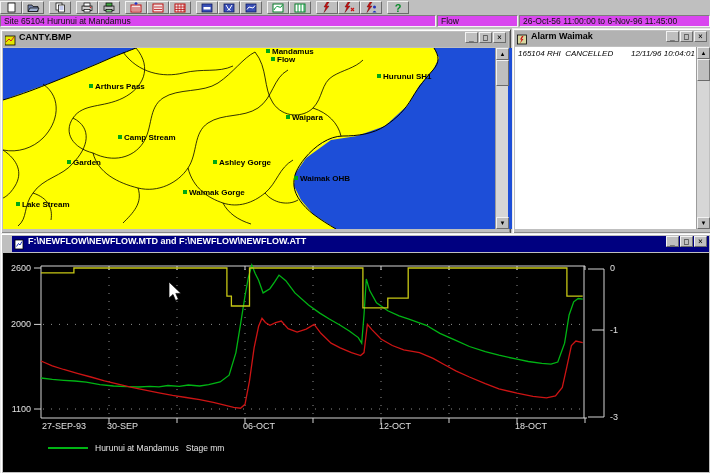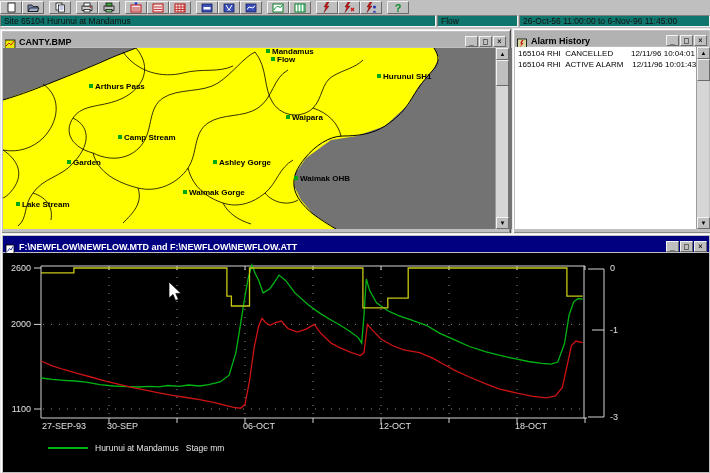--- a/index.html
+++ b/index.html
@@ -7,39 +7,39 @@
        font-family:"Liberation Sans",sans-serif;-webkit-font-smoothing:none;}
   .abs{position:absolute;}
   
   #toolbar{left:0;top:0;width:710px;height:15px;background:#bfbfbf;display:flex;align-items:flex-start;padding-top:1px;}
   .tb-group{display:flex;margin-right:5px;}
   .tb-btn{width:22px;height:13px;background:#bfbfbf;border:1px solid;border-color:#f2f2f2 #6b6b6b #6b6b6b #f2f2f2;
           display:flex;align-items:center;justify-content:center;box-sizing:border-box;}
   .tb-btn svg{display:block;}
   
   .panel{position:absolute;height:12px;border:1px solid;border-color:#7d7d7d #f4f4f4 #f4f4f4 #7d7d7d;
-         font-size:8.5px;line-height:11px;color:#111;padding-left:3px;box-sizing:border-box;background:#0f766e;white-space:nowrap;overflow:hidden;}
+         font-size:8.5px;line-height:11px;color:#111;padding-left:3px;box-sizing:border-box;background:#d946ef;white-space:nowrap;overflow:hidden;}
   
   .window{position:absolute;background:#bfbfbf;border:1px solid;border-color:#e9e9e9 #4d4d4d #4d4d4d #e9e9e9;
           box-shadow:inset 1px 1px 0 #fff, inset -1px -1px 0 #8a8a8a;}
-  .titlebar{position:absolute;left:2px;right:2px;top:2px;height:15px;display:flex;align-items:flex-end;padding:0 2px;box-sizing:border-box;}
+  .titlebar{position:absolute;left:2px;right:2px;top:2px;height:15px;display:flex;align-items:flex-start;padding:0 2px;box-sizing:border-box;}
   .titlebar.inactive{background:#b2b2b2;color:#000;}
   .titlebar.active{background:#000080;color:#fff;}
   .title-text{font-size:9px;font-weight:bold;margin-left:3px;flex:1;white-space:nowrap;overflow:hidden;}
   .win-ctrls{display:flex;gap:1px;}
   .win-btn{width:13px;height:11px;background:#bfbfbf;border:1px solid;border-color:#f2f2f2 #6b6b6b #6b6b6b #f2f2f2;
            font-size:8px;line-height:9px;text-align:center;color:#000;font-family:"DejaVu Sans Mono",monospace;box-sizing:border-box;}
   .win-icon{width:11px;height:11px;flex:0 0 11px;}
   
   .vscroll{position:absolute;width:13px;background:#d6d6d6;border-left:1px solid #9c9c9c;box-sizing:border-box;}
   .sb-btn{position:absolute;left:0;width:13px;height:12px;background:#bfbfbf;border:1px solid;
           border-color:#f2f2f2 #6b6b6b #6b6b6b #f2f2f2;font-size:6px;line-height:10px;text-align:center;color:#000;box-sizing:border-box;}
   .sb-thumb{position:absolute;left:0;width:13px;background:#bfbfbf;border:1px solid;border-color:#f2f2f2 #6b6b6b #6b6b6b #f2f2f2;box-sizing:border-box;}
   
-  #alarm-list{position:absolute;left:2px;top:18px;width:181px;height:182px;background:#fff;font-size:8px;color:#000;padding:1px 0 0 3px;box-sizing:border-box;}
+  #alarm-list{position:absolute;left:2px;top:18px;width:181px;height:182px;background:#fff;font-size:8px;color:#000;padding:1px 0 0 3px;box-sizing:border-box;font-style:italic;}
   .alarm-row{white-space:nowrap;line-height:11px;}
   
   #chart-client{position:absolute;left:2px;top:19px;width:706px;height:219px;background:#000;}
   #legend{position:absolute;left:0;top:179px;width:700px;margin-top:10px;}
   .legend-row{display:flex;align-items:center;height:11px;font-size:8.5px;color:#e6e6e6;white-space:nowrap;}
   .legend-swatch{width:40px;height:2px;margin-left:45px;margin-right:7px;flex:0 0 40px;}
   text{font-family:"Liberation Sans",sans-serif;}
 </style>
 </head>
 <body>
@@ -214,21 +214,21 @@
           <rect x="0" y="1" width="10" height="9" fill="#e6e600" stroke="#000" stroke-width="0.8"></rect>
           <path d="M1,7 l3,-3 l2,2 l3,-4" stroke="#cc2222" fill="none" stroke-width="1"></path>
         </svg></span>
     <span class="title-text">CANTY.BMP</span>
     <span class="win-ctrls">
       <span class="win-btn">_</span>
       <span class="win-btn">□</span>
       <span class="win-btn">×</span>
     </span>
   </div>
-  <div class="abs" style="left:2px;top:18px;width:560px;height:181px;background:#737373;overflow:hidden;">
+  <div class="abs" style="left:2px;top:18px;width:560px;height:181px;background:#1d4ed8;overflow:hidden;">
     <svg id="map-svg" width="492" height="181" viewBox="0 0 492 181">
 
       <polygon fill="#ffff00" points="0,52 50,34 110,9 133,0 431,0 436,10 430,22 416,38 405,57 382,78 354,88 328,92 303,110 292,126 291,138 298,152 310,166 333,181 0,181"></polygon>
 
       <path fill="none" stroke="#000" stroke-width="1" d="M431,0 C436,8 437,14 430,22 C423,30 416,38 409,50 C402,62 394,70 382,78 C370,86 354,88 340,88 C326,88 312,98 302,110 C294,120 290,128 291,138 C292,148 300,158 310,166 C318,172 326,177 333,181"></path>
 
       <path fill="none" stroke="#000" stroke-width="1" d="M0,52 C20,46 35,40 50,34 C70,26 90,18 110,9 C120,5 128,2 133,0"></path>
 
       <g fill="none" stroke="#000" stroke-width="0.8">
         <path d="M133,0 C150,20 140,40 120,50 C100,60 80,55 70,70"></path>
@@ -278,40 +278,39 @@
     <div class="sb-btn" style="top:169px;">▼</div>
   </div>
 </div>
 
 <div class="window" style="left:512px;top:28px;width:198px;height:204px;">
   <div class="titlebar inactive">
     <span class="win-icon"><svg width="11" height="11">
           <rect x="0.5" y="1" width="9" height="9" fill="#d8d8a0" stroke="#000" stroke-width="0.8"></rect>
           <path d="M5,2 l-2,3.5 h1.5 l-1.5,4 l3.5,-4.5 h-1.7 l1.7,-3 z" fill="#cc1111"></path>
         </svg></span>
-    <span class="title-text">Alarm History</span>
+    <span class="title-text">Alarm Waimak</span>
     <span class="win-ctrls">
       <span class="win-btn">_</span>
       <span class="win-btn">□</span>
       <span class="win-btn">×</span>
     </span>
   </div>
   <div id="alarm-list">
       <div class="alarm-row">165104 RHI &nbsp;CANCELLED &nbsp; &nbsp; &nbsp; &nbsp;12/11/96 10:04:01</div>
-      <div class="alarm-row">165104 RHI &nbsp;ACTIVE ALARM &nbsp; &nbsp;12/11/96 10:01:43</div>
     </div>
   <div class="vscroll" style="left:183px;top:18px;height:182px;">
     <div class="sb-btn" style="top:0;">▲</div>
     <div class="sb-thumb" style="top:12px;height:22px;"></div>
     <div class="sb-btn" style="top:170px;">▼</div>
   </div>
 </div>
 
 <div class="window" style="left:0;top:233px;width:710px;height:240px;">
-  <div class="titlebar active" style="height:16px;">
+  <div class="titlebar active" style="height:16px;margin-left:9px;">
     <span class="win-icon"><svg width="11" height="11">
           <rect x="1" y="1" width="8" height="9" fill="#fff" stroke="#000" stroke-width="0.8"></rect>
           <path d="M2.5,7.5 l2,-3 l1.5,1.5 l2,-3.5" stroke="#2233bb" fill="none" stroke-width="1"></path>
         </svg></span>
     <span class="title-text">F:\NEWFLOW\NEWFLOW.MTD and F:\NEWFLOW\NEWFLOW.ATT</span>
     <span class="win-ctrls">
       <span class="win-btn">_</span>
       <span class="win-btn">□</span>
       <span class="win-btn">×</span>
     </span>

